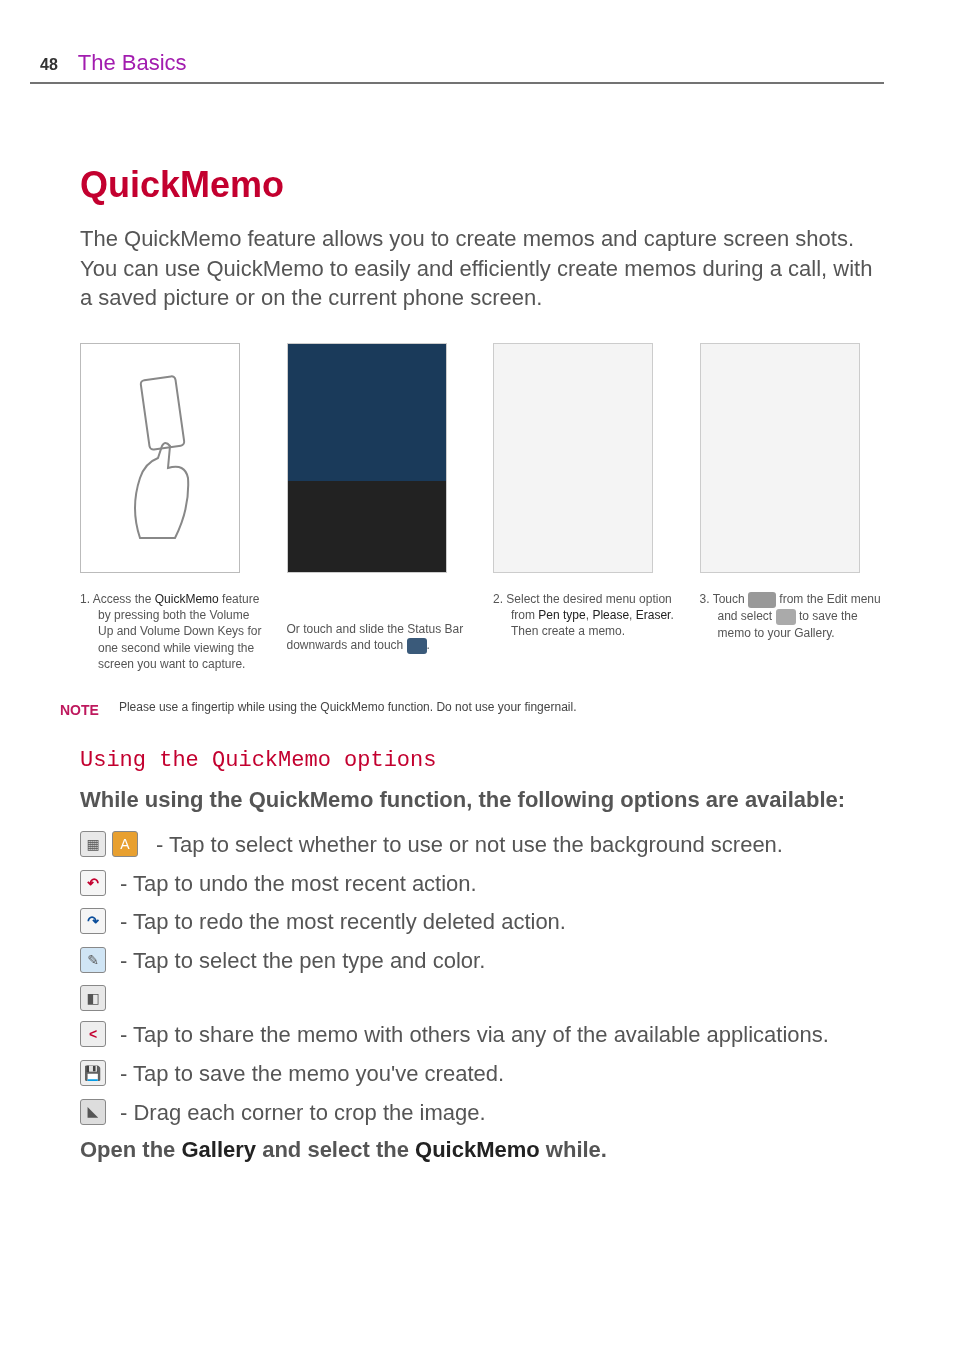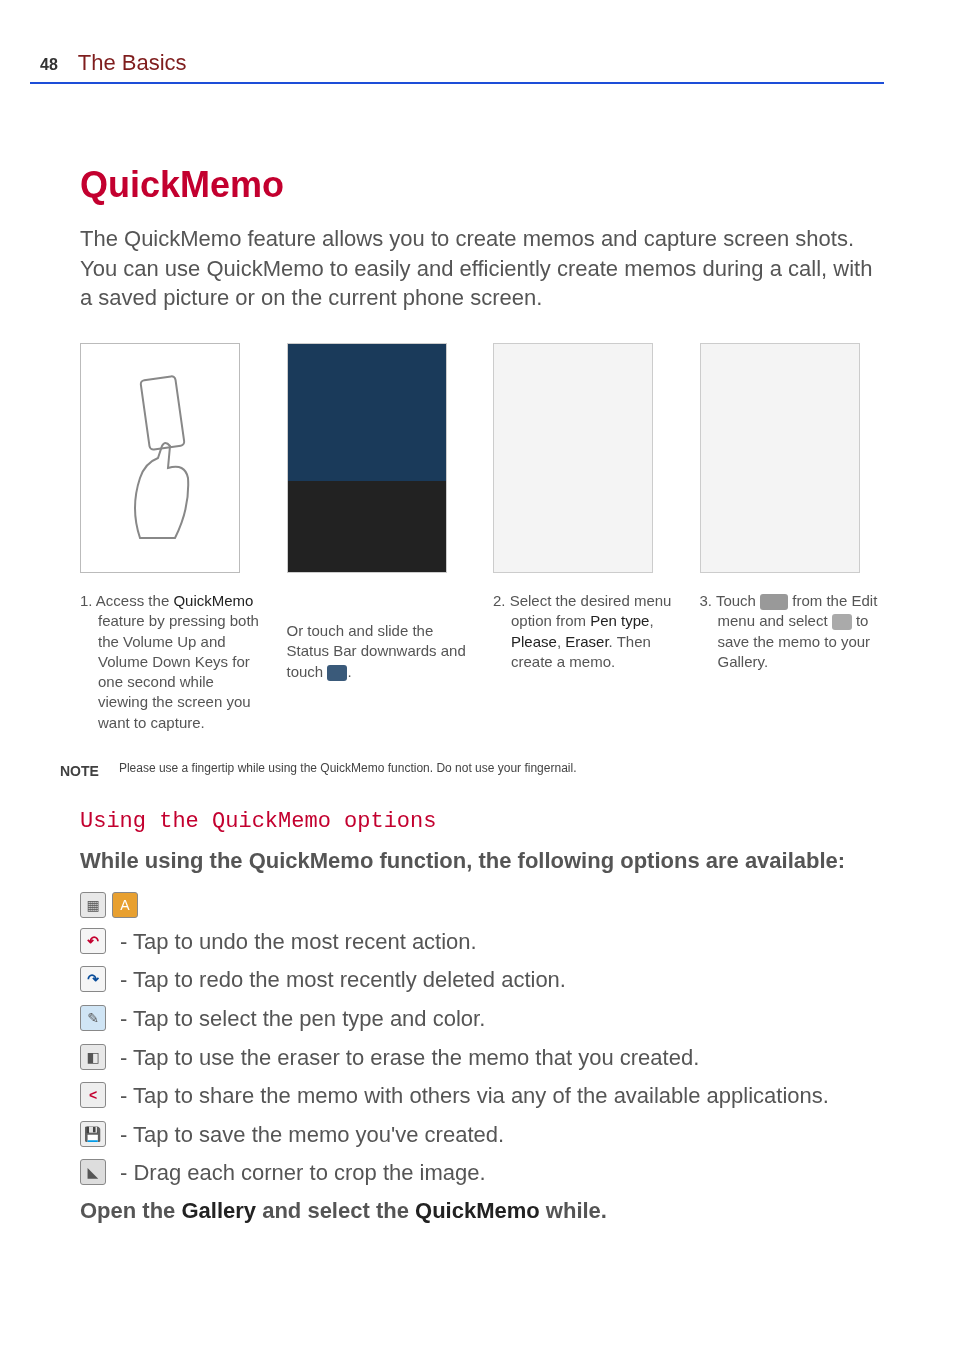--- a/index.html
+++ b/index.html
@@ -7,34 +7,34 @@
       width: 954px;
       min-height: 1372px;
       font-family: Arial, Helvetica, sans-serif;
       color: #444;
       background: #fff;
       padding: 50px 70px 50px 30px;
     }
     .header-row {
       display: flex;
       align-items: baseline;
-      border-bottom: 2px solid #1d4ed8;
+      border-bottom: 2px solid #737373;
       padding-bottom: 6px;
       margin-bottom: 80px;
     }
     .page-number {
       font-size: 16px;
       font-weight: bold;
       color: #333;
       margin-right: 20px;
       margin-left: 10px;
     }
     .header-title {
       font-size: 22px;
-      color: #7f1d1d;
+      color: #a21caf;
       font-weight: 400;
     }
     .main-content { padding-left: 50px; }
     .section-title {
       color: #c3002f;
       font-size: 36px;
       font-weight: 600;
       margin-bottom: 18px;
     }
     .intro-text {
@@ -59,21 +59,21 @@
       justify-content: center;
       font-size: 10px;
       color: #888;
       border: 1px solid #ccc;
     }
     .step-img.img1 { background: #fff; border: 1px solid #bbb; }
     .step-img.img2 { background: linear-gradient(#1a3a5a 60%, #222 60%); }
     .step-img.img3 { background: #f4f4f4; }
     .step-img.img4 { background: #f4f4f4; }
     .step-caption {
-      font-size: 15px;
+      font-size: 12px;
       color: #555;
       line-height: 1.35;
       padding-left: 18px;
     }
     .step-caption .strong { color: #222; }
     .caption-no-num { padding-left: 0; margin-top: 48px; }
     .inline-icon {
       display: inline-block;
       width: 20px; height: 16px;
       background: #888;
@@ -84,21 +84,21 @@
     .inline-icon.qm { background: #3a5a7a; }
     .inline-icon.edit { background: #999; width: 28px; }
     .inline-icon.save { background: #aaa; }
     .note-row {
       display: flex;
       gap: 20px;
       margin-bottom: 30px;
       margin-left: -20px;
     }
     .note-label {
-      color: #404040;
+      color: #be185d;
       font-weight: bold;
       font-size: 14px;
       padding-top: 2px;
       white-space: nowrap;
     }
     .note-text { font-size: 12px; color: #444; }
     .sub-heading {
       color: #c3002f;
       font-size: 22px;
       font-weight: 500;
@@ -202,40 +202,40 @@
   <h2 class="sub-heading">Using the QuickMemo options</h2>
   <p class="body-text">While using the QuickMemo function, the following options are available:</p>
 
   <ul class="options-list">
     <li>
       <span class="icon-group">
         <span class="icon-box bg1">▦</span>
         <span class="icon-box bg2">A</span>
       </span>
       <span class="dash"></span>
+      <span>- Tap to select whether to use or not use the background screen.</span>
     </li>
     <li>
       <span class="icon-box undo">↶</span>
       <span class="dash"></span>
       <span>- Tap to undo the most recent action.</span>
     </li>
     <li>
       <span class="icon-box redo">↷</span>
       <span class="dash"></span>
       <span>- Tap to redo the most recently deleted action.</span>
     </li>
     <li>
       <span class="icon-box pen">✎</span>
       <span class="dash"></span>
       <span>- Tap to select the pen type and color.</span>
     </li>
     <li>
       <span class="icon-box eraser">◧</span>
       <span class="dash"></span>
-      <span>- Tap to use the eraser to erase the memo that you created.</span>
     </li>
     <li>
       <span class="icon-box share">&lt;</span>
       <span class="dash"></span>
       <span>- Tap to share the memo with others via any of the available applications.</span>
     </li>
     <li>
       <span class="icon-box save">💾</span>
       <span class="dash"></span>
       <span>- Tap to save the memo you've created.</span>

